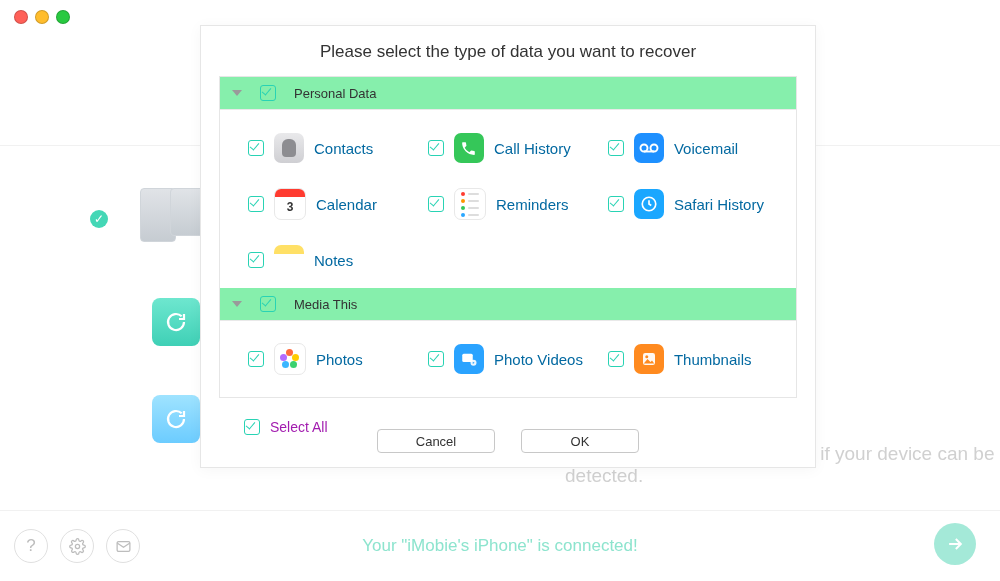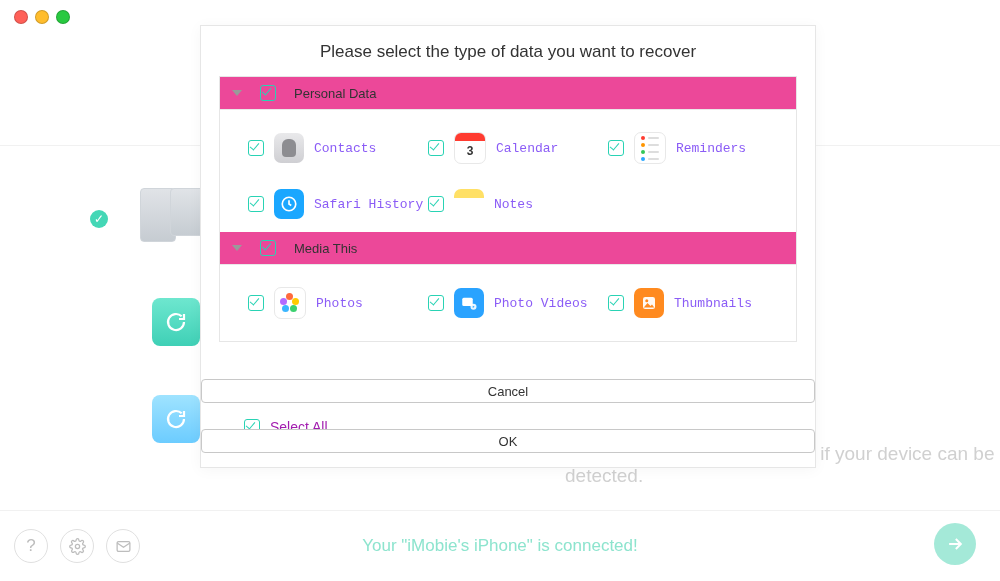--- a/index.html
+++ b/index.html
@@ -29,31 +29,31 @@
   .footer{position:absolute;left:0;bottom:0;height:70px;width:1000px;border-top:1px solid #f1f1f1;display:flex;align-items:center;}
   .fbtns{display:flex;gap:12px;margin-left:14px;}
   .fbtn{width:32px;height:32px;border:1.5px solid #e0e0e0;border-radius:50%;display:flex;align-items:center;justify-content:center;color:#bdbdbd;font-size:17px;}
   .conn{position:absolute;left:0;right:0;text-align:center;color:#8de4ce;font-size:17px;}
   .next{position:absolute;right:24px;bottom:16px;width:42px;height:42px;border-radius:50%;background:#a4e9d8;display:flex;align-items:center;justify-content:center;color:#fff;font-size:22px;}
 
   
   .modal{position:absolute;left:200px;top:0;width:614px;height:441px;background:#fff;border:1px solid #e6e6e6;box-shadow:0 2px 14px rgba(0,0,0,.04);margin-top:25px;}
   .mtitle{text-align:center;font-size:17px;color:#333;margin:16px 0 14px;}
   .panel{margin:0 18px;border:1px solid #e6e6e6;}
-  .sect{height:32px;background:#ec4899;display:flex;align-items:center;padding:0 12px;gap:18px;border-bottom:1px solid #e9e9e9;font-size:13px;color:#333;}
+  .sect{height:32px;background:#86efac;display:flex;align-items:center;padding:0 12px;gap:18px;border-bottom:1px solid #e9e9e9;font-size:13px;color:#333;}
   .sect .caret{width:0;height:0;border-left:5px solid transparent;border-right:5px solid transparent;border-top:6px solid #9a9a9a;}
   .grid{display:flex;flex-wrap:wrap;padding:10px 8px 0 28px;}
   .item{width:33.33%;display:flex;align-items:center;height:56px;gap:10px;}
   .cb{width:14px;height:14px;border:1.5px solid #29d3b4;border-radius:3px;position:relative;flex:0 0 14px;}
   .cb::after{content:"";position:absolute;left:3px;top:0px;width:4px;height:8px;border:solid #29d3b4;border-width:0 1.7px 1.7px 0;transform:rotate(40deg);}
   .aicon{width:30px;height:30px;border-radius:7px;display:flex;align-items:center;justify-content:center;color:#fff;font-size:18px;flex:0 0 30px;}
-  .lbl{font-size:13px;color:#8b5cf6;font-family:Liberation Mono, monospace;}
+  .lbl{font-size:15px;color:#0369a1;}
 
   .selall{position:absolute;left:19px;bottom:32px;display:flex;gap:10px;font-size:14px;color:#a21caf;padding-left:24px;}
-  .dlgbtns{position:absolute;left:0;right:0;bottom:14px;display:flex;justify-content:center;gap:26px;flex-direction:column;}
+  .dlgbtns{position:absolute;left:0;right:0;bottom:14px;display:flex;justify-content:center;gap:26px;}
   .dbtn{min-width:116px;height:22px;border:1px solid #c8c8c8;border-radius:4px;background:#fff;font-size:13px;color:#333;display:flex;align-items:center;justify-content:center;}
 
   
   .ic-contacts{background:linear-gradient(#e9e9eb,#cfcfd3);}
   .ic-call{background:#35c759;}
   .ic-msg{background:#35c759;}
   .ic-vm{background:#1e90ff;}
   .ic-cal{background:#fff;border:1px solid #e8e8e8;}
   .ic-rem{background:#fff;border:1px solid #e8e8e8;}
   .ic-notes{background:linear-gradient(#ffe066 0 30%,#fff 30%);}
@@ -143,20 +143,40 @@
     <div class="grid">
       <div class="item">
         <span class="cb"></span>
         <span class="aicon ic-contacts">
             <span class="sil"></span>
           </span>
         <span class="lbl">Contacts</span>
       </div>
       <div class="item">
         <span class="cb"></span>
+        <span class="aicon ic-call">
+          <svg width="17" height="17" viewBox="0 0 24 24" fill="#fff">
+              <path d="M6.6 10.8a15 15 0 0 0 6.6 6.6l2.2-2.2a1 1 0 0 1 1-.25 11 11 0 0 0 3.5.56 1 1 0 0 1 1 1V20a1 1 0 0 1-1 1A17 17 0 0 1 3 4a1 1 0 0 1 1-1h3.5a1 1 0 0 1 1 1 11 11 0 0 0 .56 3.5 1 1 0 0 1-.25 1Z"></path>
+            </svg>
+        </span>
+        <span class="lbl">Call History</span>
+      </div>
+      <div class="item">
+        <span class="cb"></span>
+        <span class="aicon ic-vm">
+          <svg width="20" height="14" viewBox="0 0 24 14" fill="none" stroke="#fff" stroke-width="2.3">
+              <circle cx="6" cy="7" r="4.2"></circle>
+              <circle cx="18" cy="7" r="4.2"></circle>
+              <path d="M6 11.2h12"></path>
+            </svg>
+        </span>
+        <span class="lbl">Voicemail</span>
+      </div>
+      <div class="item">
+        <span class="cb"></span>
         <span class="aicon ic-cal" style="position:relative">
           <span class="caltop"></span>
             <span class="calnum">3</span>
         </span>
         <span class="lbl">Calendar</span>
       </div>
       <div class="item">
         <span class="cb"></span>
         <span class="aicon ic-rem">
           <span class="remrow">

